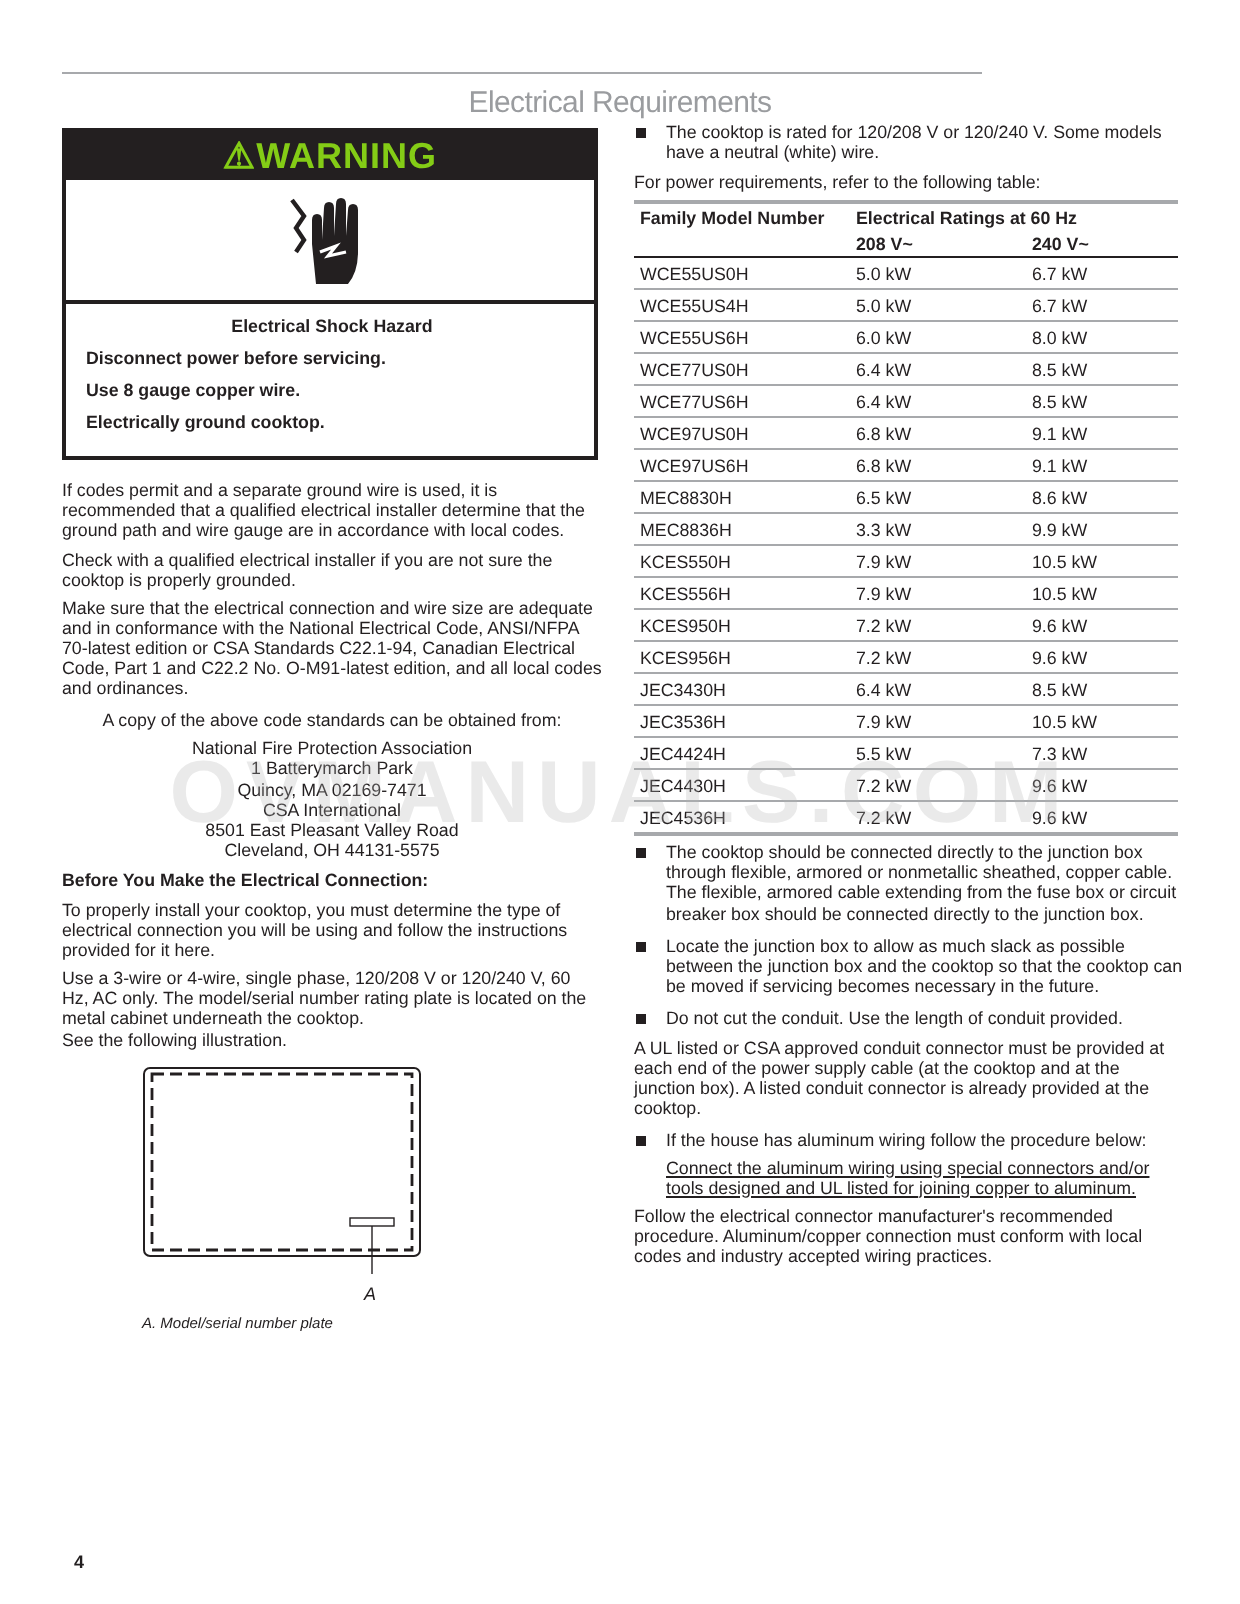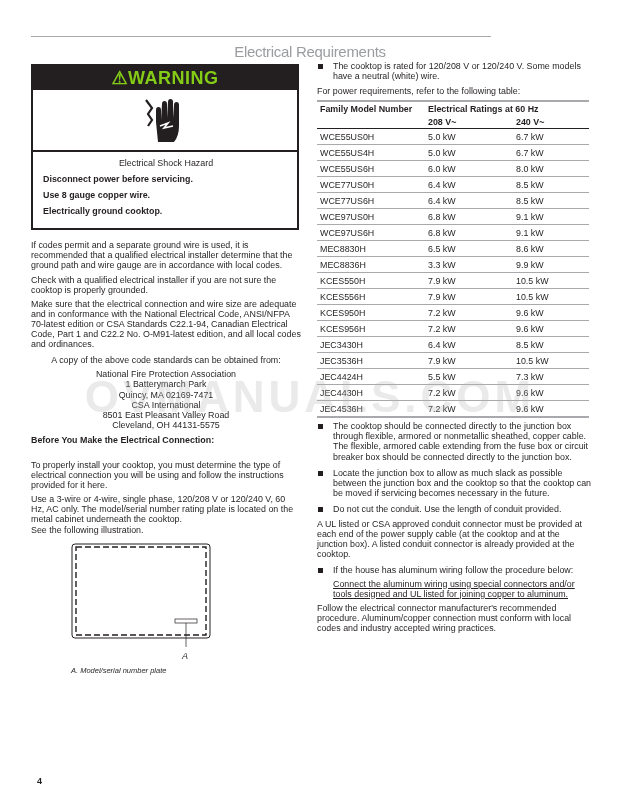--- a/index.html
+++ b/index.html
@@ -9,21 +9,21 @@
   .page-title { position: absolute; left: 0; width: 620px; top: 43px; text-align: center;
                 font-size: 15px; color: #9a9c9f; letter-spacing: -0.3px; }
   .col-left { position: absolute; left: 31px; top: 64px; width: 270px; }
   .col-right { position: absolute; left: 317px; top: 61px; width: 275px; }
   .p { font-size: 8.9px; line-height: 10.1px; margin: 0 0 4px 0; }
   .warn-box { border: 2px solid #231f20; width: 264px; }
   .warn-head { background: #231f20; color: #84cc16; text-align: center; font-weight: bold;
                font-size: 18px; height: 24px; line-height: 24px; letter-spacing: 0.5px; }
   .warn-icon-area { height: 60px; border-bottom: 2px solid #231f20; display: flex; justify-content: center; align-items: center; }
   .warn-body { padding: 6px 8px 6px 10px; }
-  .warn-body .hazard { text-align: center; font-weight: normal; font-size: 8.9px; margin-bottom: 6px; }
+  .warn-body .hazard { text-align: center; font-weight: bold; font-size: 8.9px; margin-bottom: 6px; }
   .warn-body .line { font-weight: bold; font-size: 8.9px; line-height: 10.1px; margin-bottom: 6px; }
   .center { text-align: center; }
   .addr { text-align: center; font-size: 8.9px; line-height: 10.1px; margin-bottom: 5px; }
   .bold { font-weight: bold; }
   .illus { margin: 8px 0 0 40px; width: 160px; }
   .caption { font-style: italic; font-size: 7.5px; margin-left: 60px; margin-top: 2px; }
   .bullet { display: flex; font-size: 8.9px; line-height: 10.1px; margin-bottom: 5px; }
   .bullet .sq { width: 5px; height: 5px; background: #231f20; margin: 3px 10px 0 1px; flex: 0 0 auto; }
   .indent { padding-left: 16px; text-decoration: underline; }
   table.ratings { width: 272px; border-collapse: collapse; font-size: 8.9px; margin: 3px 0 3px 0; border-top: 2px solid #a7a9ac; }
@@ -67,21 +67,21 @@
   <p class="p">Make sure that the electrical connection and wire size are adequate and in conformance with the National Electrical Code, ANSI/NFPA 70-latest edition or CSA Standards C22.1-94, Canadian Electrical Code, Part 1 and C22.2 No. O-M91-latest edition, and all local codes and ordinances.</p>
   <p class="p center" style="margin-top:6px">A copy of the above code standards can be obtained from:</p>
   <div class="addr">
     <div>National Fire Protection Association</div>
     <div>1 Batterymarch Park</div>
     <div>Quincy, MA 02169-7471</div>
     <div>CSA International</div>
     <div>8501 East Pleasant Valley Road</div>
     <div>Cleveland, OH 44131-5575</div>
   </div>
-  <p class="p bold" style="margin-bottom:15px">Before You Make the Electrical Connection:</p>
+  <p class="p bold" style="margin-bottom:5px">Before You Make the Electrical Connection:</p>
   <p class="p">To properly install your cooktop, you must determine the type of electrical connection you will be using and follow the instructions provided for it here.</p>
   <p class="p" style="margin-bottom:0">
     <span>Use a 3-wire or 4-wire, single phase, 120/208 V or 120/240 V, 60 Hz, AC only. The model/serial number rating plate is located on the metal cabinet underneath the cooktop.</span><br>
     <span>See the following illustration.</span>
   </p>
 
   <div class="illus">
     <svg width="140" height="112" viewBox="0 0 140 112">
       <rect x="1" y="1" width="138" height="94" rx="3" fill="#fff" stroke="#231f20" stroke-width="1"></rect>
       <rect x="5" y="4" width="130" height="88" fill="#fff" stroke="#231f20" stroke-width="1.4" stroke-dasharray="6,3"></rect>

